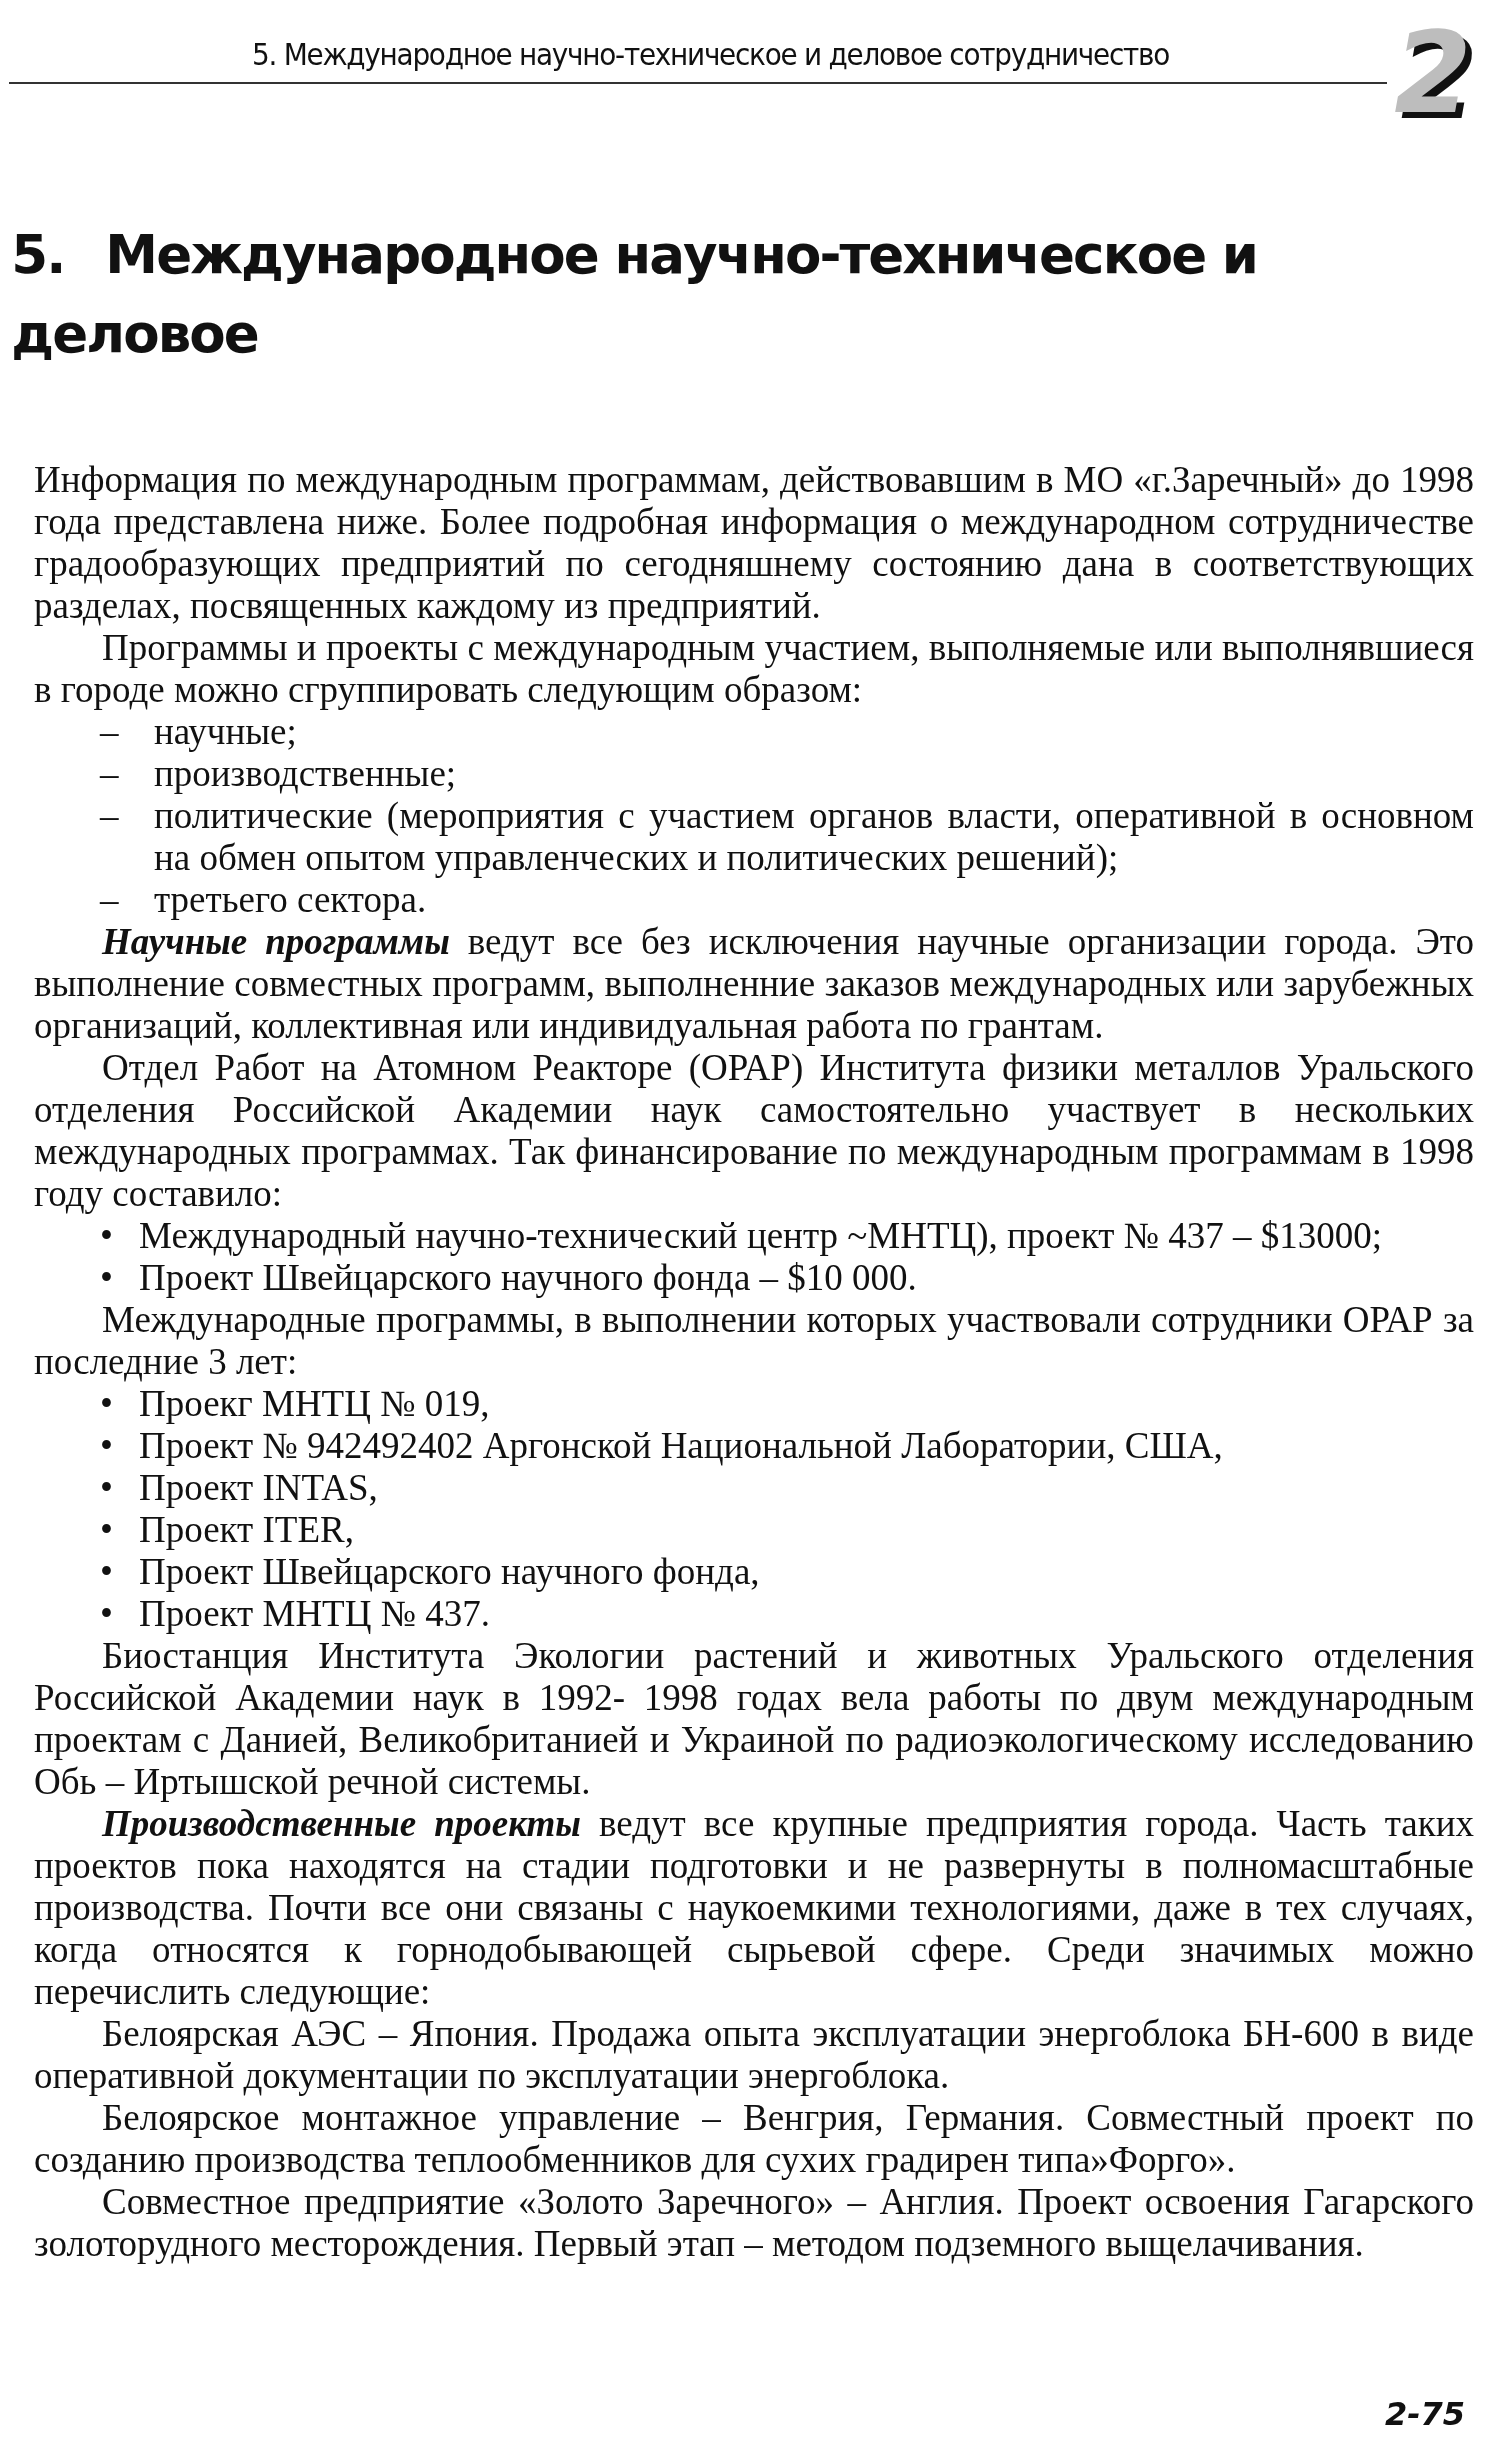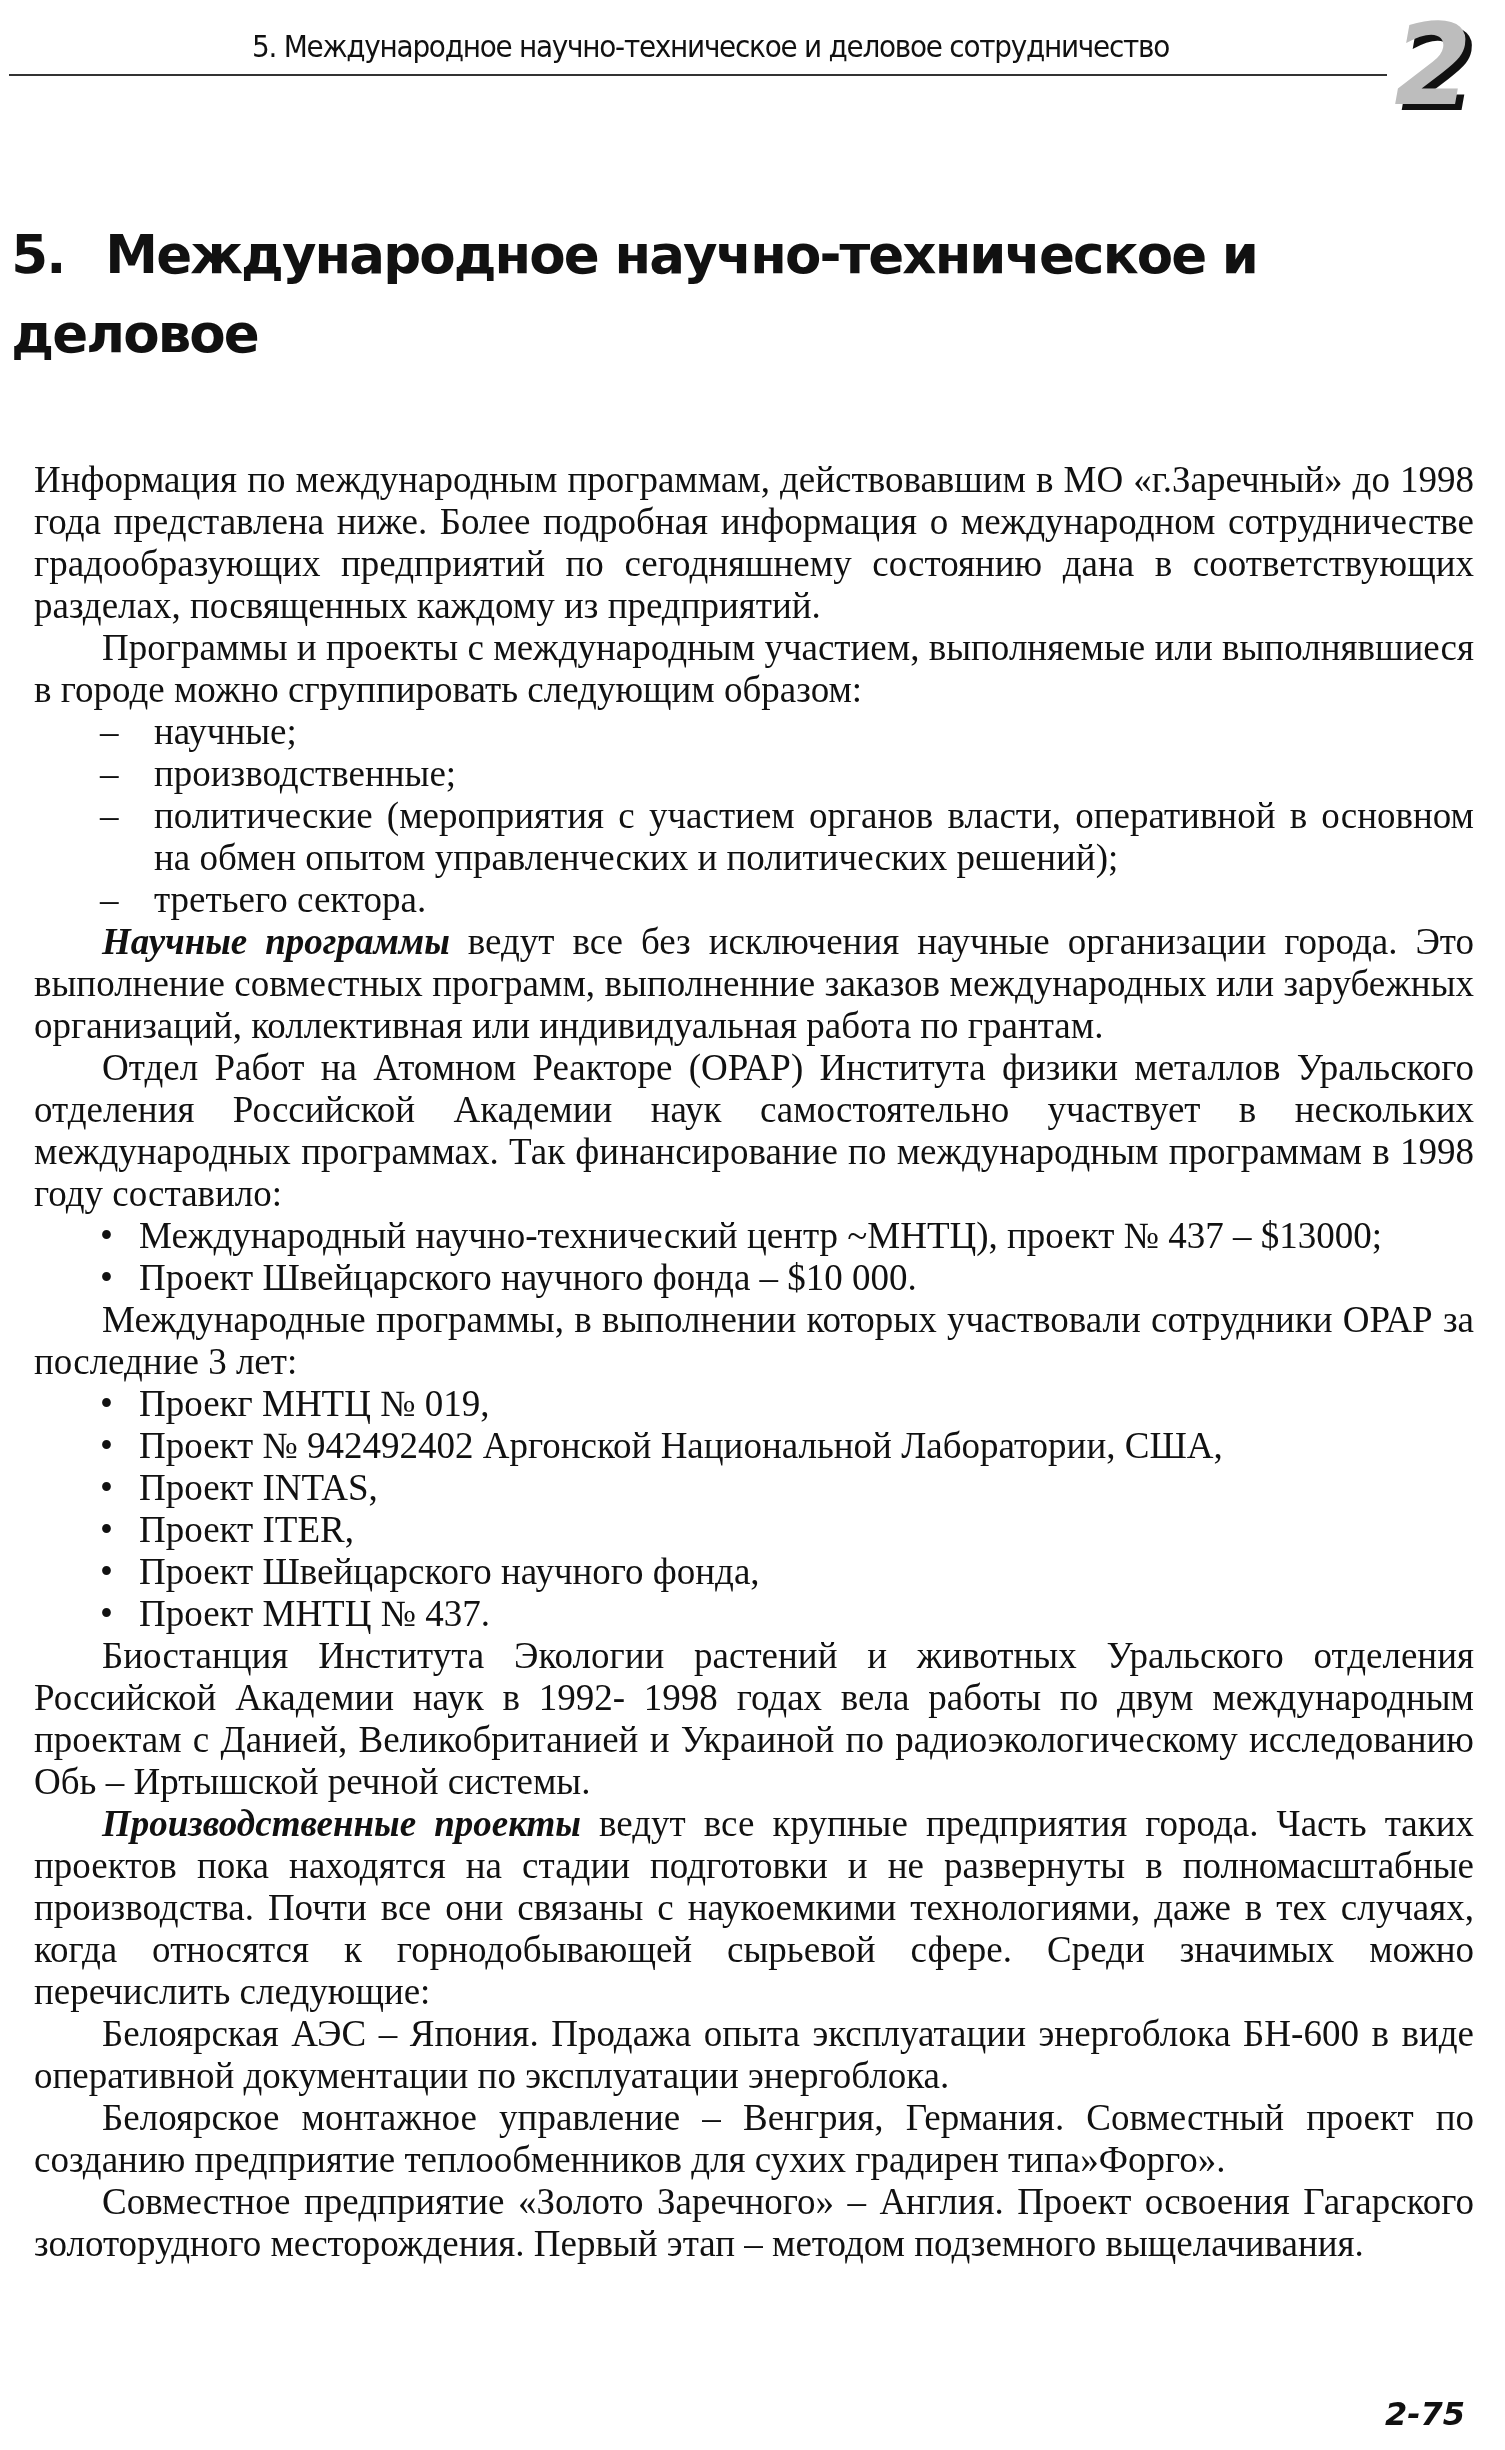--- a/index.html
+++ b/index.html
@@ -1,18 +1,18 @@
 <!DOCTYPE html>
 <html style="font-size:15px"><head>
 <meta charset="utf-8">
 <style>
   html, body { margin: 0; padding: 0; background: #ffffff; }
   body { width: 1505px; height: 2450px; position: relative; overflow: hidden; color: #111; }
   .running-header {
-    position: absolute; left: 0; top: 0; width: 1505px; height: 141px; text-align: center;
+    position: absolute; left: 0; top: 8px; width: 1505px; height: 141px; text-align: center;
   }
   .running-header .rh-text {
     position: absolute; left: 252px; top: 28px;
     font-family: "DejaVu Sans", sans-serif; font-size: 31px; letter-spacing: -1.4px;
     transform: scaleX(0.9); transform-origin: left center; white-space: nowrap;
   }
   .running-header .rh-rule {
     position: absolute; left: 9.4px; top: 74px; width: 1378px; height: 1.9px; background: #333;
   }
   .chapter-badge {
@@ -83,18 +83,18 @@
     <li><span class="marker">•</span><span>Проекг МНТЦ № 019,</span></li>
     <li><span class="marker">•</span><span>Проект № 942492402 Аргонской Национальной Лаборатории, США,</span></li>
     <li><span class="marker">•</span><span>Проект INTAS,</span></li>
     <li><span class="marker">•</span><span>Проект ITER,</span></li>
     <li><span class="marker">•</span><span>Проект Швейцарского научного фонда,</span></li>
     <li><span class="marker">•</span><span>Проект МНТЦ № 437.</span></li>
   </ul>
   <p class="indent">Биостанция Института Экологии растений и животных Уральского отделения Российской Академии наук в 1992- 1998 годах вела работы по двум международным проектам с Данией, Великобританией и Украиной по радиоэкологическому исследованию Обь – Иртышской речной системы.</p>
   <p class="indent"><em class="lead">Производственные проекты</em><span> ведут все крупные предприятия города. Часть таких проектов пока находятся на стадии подготовки и не развернуты в полномасштабные производства. Почти все они связаны с наукоемкими технологиями, даже в тех случаях, когда относятся к горнодобывающей сырьевой сфере. Среди значимых можно перечислить следующие:</span></p>
   <p class="indent">Белоярская АЭС – Япония. Продажа опыта эксплуатации энергоблока БН-600 в виде оперативной документации по эксплуатации энергоблока.</p>
-  <p class="indent">Белоярское монтажное управление – Венгрия, Германия. Совместный проект по созданию предприятие теплообменников для сухих градирен типа»Форго».</p>
+  <p class="indent">Белоярское монтажное управление – Венгрия, Германия. Совместный проект по созданию производства теплообменников для сухих градирен типа»Форго».</p>
   <p class="indent">Совместное предприятие «Золото Заречного» – Англия. Проект освоения Гагарского золоторудного месторождения. Первый этап – методом подземного выщелачивания.</p>
 </div>
 
 <div class="page-number">2-75</div>
 
 
 </body></html>

